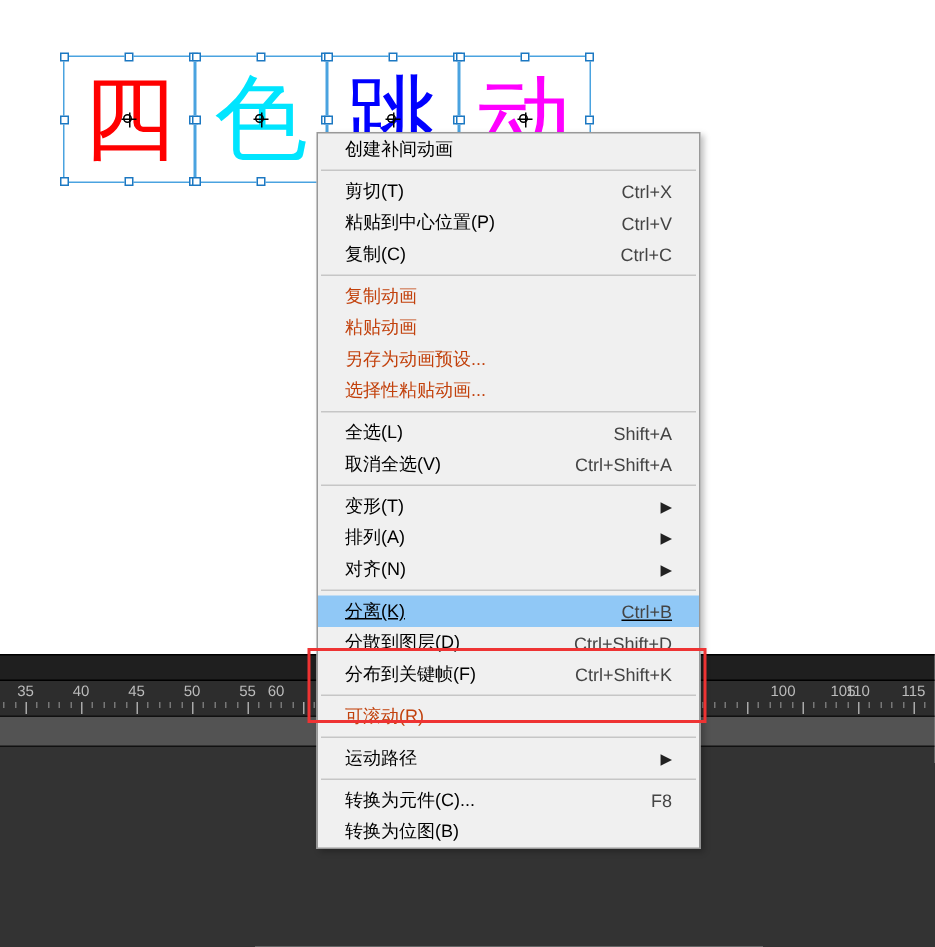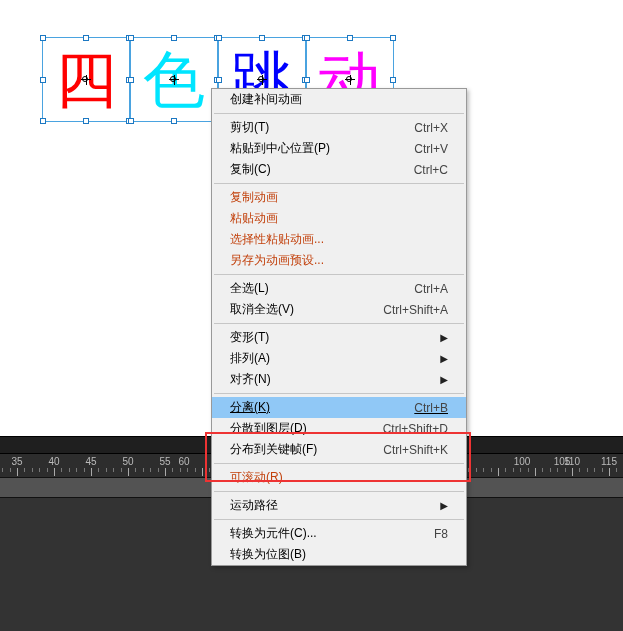--- a/index.html
+++ b/index.html
@@ -349,31 +349,31 @@
     <div class="menu-sep"></div>
     <div class="menu-item disabled">
       <span class="lbl">复制动画</span>
       <span class="shortcut lbl"></span>
     </div>
     <div class="menu-item disabled">
       <span class="lbl">粘贴动画</span>
       <span class="shortcut lbl"></span>
     </div>
     <div class="menu-item disabled">
+      <span class="lbl">另存为动画预设...</span>
+      <span class="shortcut lbl"></span>
+    </div>
+    <div class="menu-item disabled">
       <span class="lbl">选择性粘贴动画...</span>
       <span class="shortcut lbl"></span>
     </div>
-    <div class="menu-item disabled">
-      <span class="lbl">另存为动画预设...</span>
-      <span class="shortcut lbl"></span>
-    </div>
     <div class="menu-sep"></div>
     <div class="menu-item">
       <span class="lbl">全选(L)</span>
-      <span class="shortcut lbl">Ctrl+A</span>
+      <span class="shortcut lbl">Shift+A</span>
     </div>
     <div class="menu-item">
       <span class="lbl">取消全选(V)</span>
       <span class="shortcut lbl">Ctrl+Shift+A</span>
     </div>
     <div class="menu-sep"></div>
     <div class="menu-item">
       <span class="lbl">变形(T)</span>
       <span class="chevron">▶</span>
     </div>

